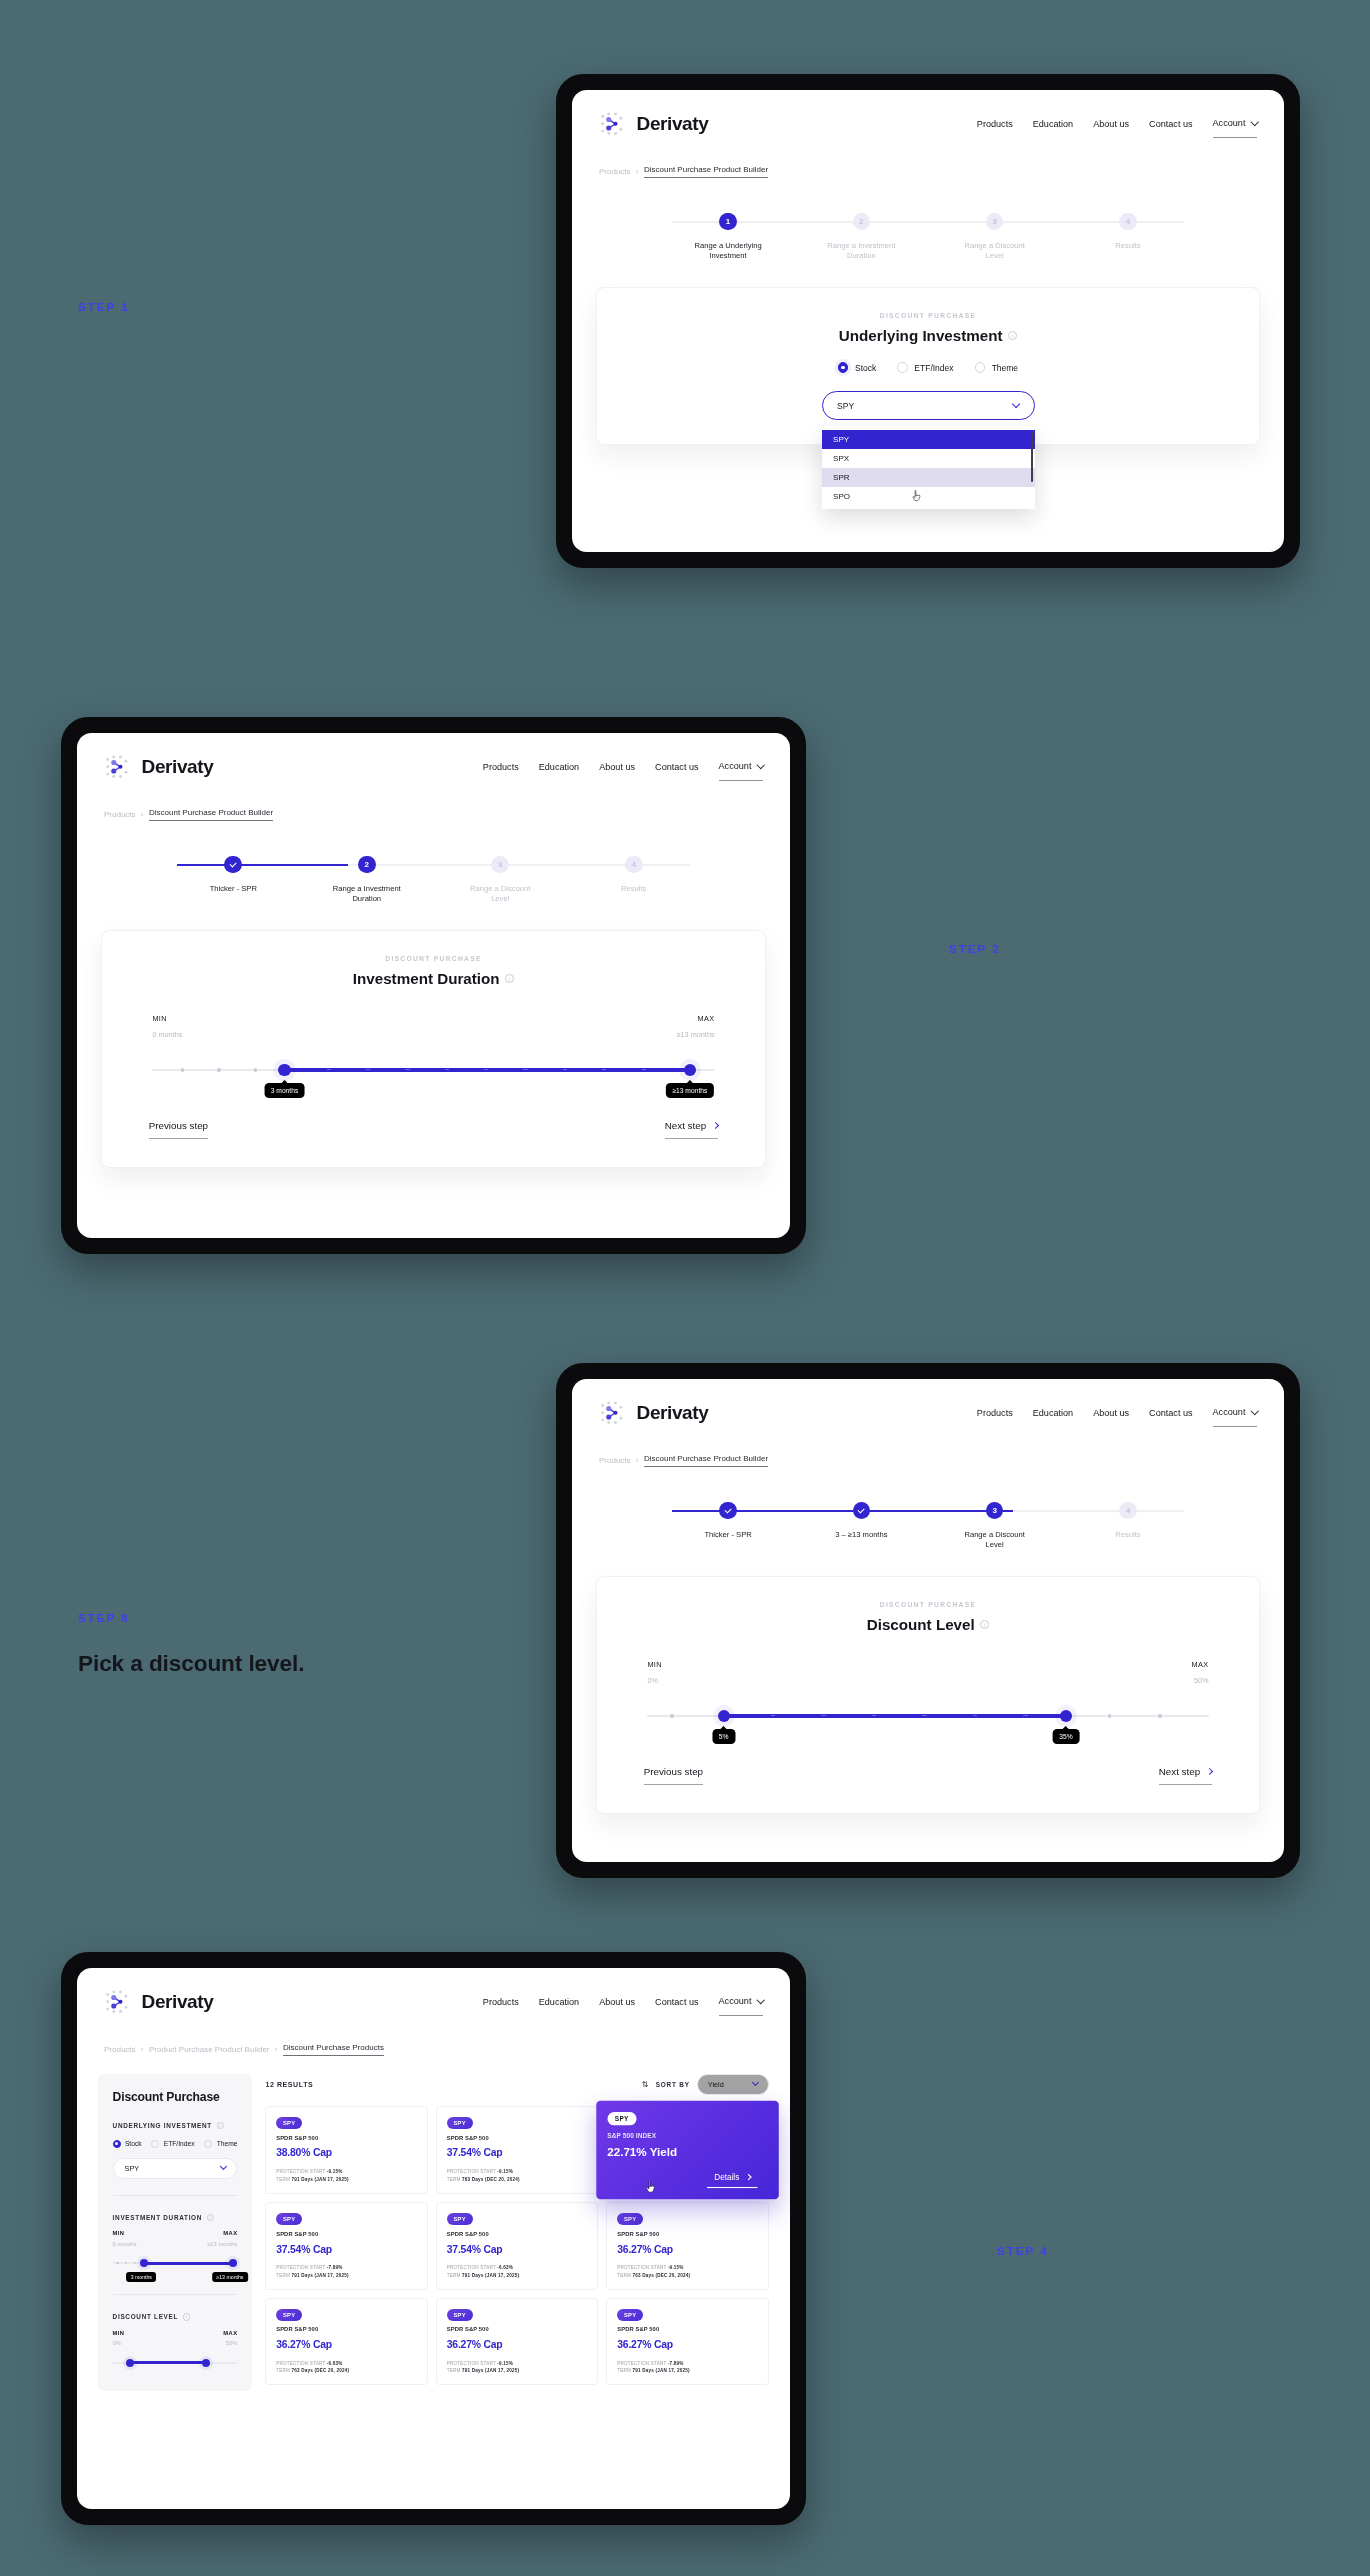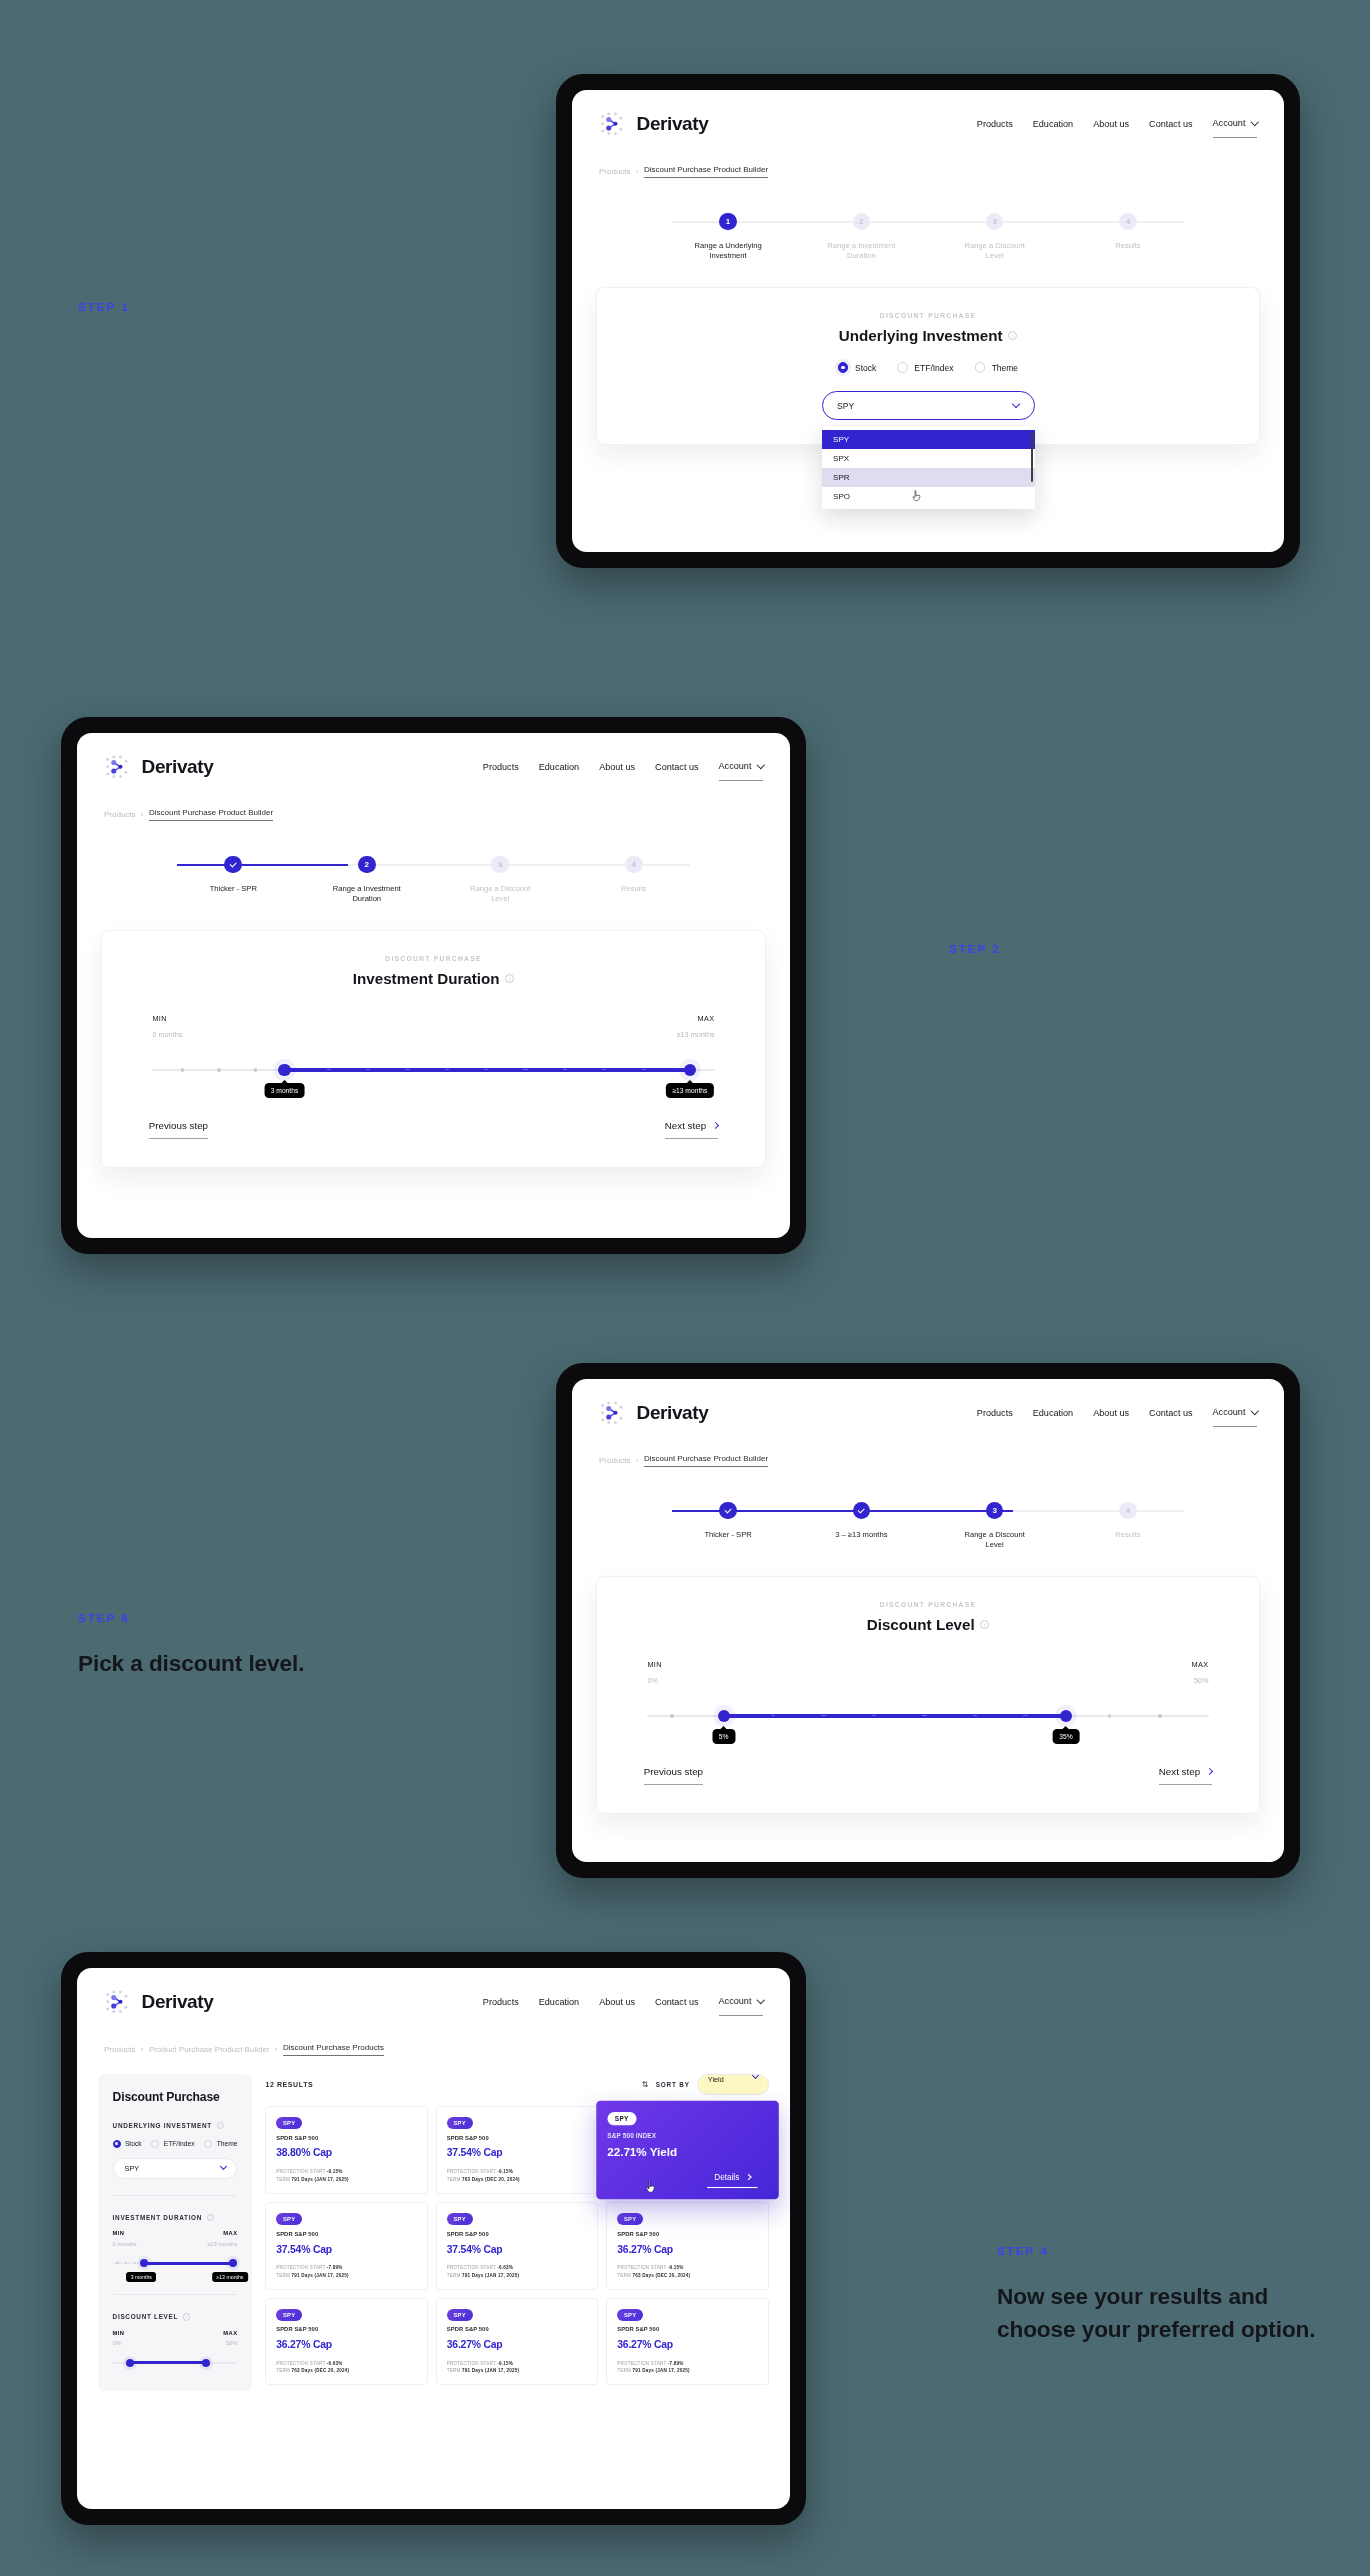--- a/index.html
+++ b/index.html
@@ -214,22 +214,22 @@
   .f-bub { position: absolute; top: 16.5px; transform: translateX(-50%); background: #000;
     color: #fff; font-size: 5.2px; border-radius: 3px; padding: 2.4px 4.3px; white-space: nowrap; }
 
   .results-main { flex: 1; min-width: 0; }
   .results-topbar { display: flex; align-items: center; justify-content: space-between; }
   .results-count { font-size: 7px; letter-spacing: 0.6px; font-weight: 700; color: #2a2d35; }
   .sort-group { display: flex; align-items: center; gap: 7.3px; }
   .sort-label { font-size: 6.4px; letter-spacing: 0.8px; font-weight: 700; color: #2a2d35; }
   .sort-icon { font-size: 8px; color: #2a2d35; }
   .sort-select {
-    width: 72px; height: 21.3px; background: #fef9c3; border: 0.6px solid #e8e9ee; border-radius: 12.2px;
-    display: flex; align-items: flex-start; justify-content: space-between; padding: 0 9.8px;
+    width: 72px; height: 21.3px; background: #a3a3a3; border: 0.6px solid #e8e9ee; border-radius: 12.2px;
+    display: flex; align-items: center; justify-content: space-between; padding: 0 9.8px;
     font-size: 7.3px; color: #14161c;
   }
   .cards-grid { display: grid; grid-template-columns: repeat(3, 1fr); gap: 8px; margin-top: 11px; }
   .rcard {
     background: #fff; border: 0.6px solid #eeeff3; border-radius: 3.7px;
     padding: 9.1px 9.8px 9.8px 9.8px; min-height: 72px;
   }
   .badge {
     display: inline-flex; align-items: center; justify-content: center;
     background: linear-gradient(135deg,#6b3fe0,#4a2fd6);
@@ -868,15 +868,14 @@
           </div>
 
         </div>
       </section>
     </div>
   </div>
 </div>
 
 <div class="caption" style="left:997px; top:2200px; width:329px;">
   <div class="step-kicker">STEP 4</div>
-  <div class="step-text">Now see your results and choose your preferred option.</div>
 </div>
 
 
 </body></html>

